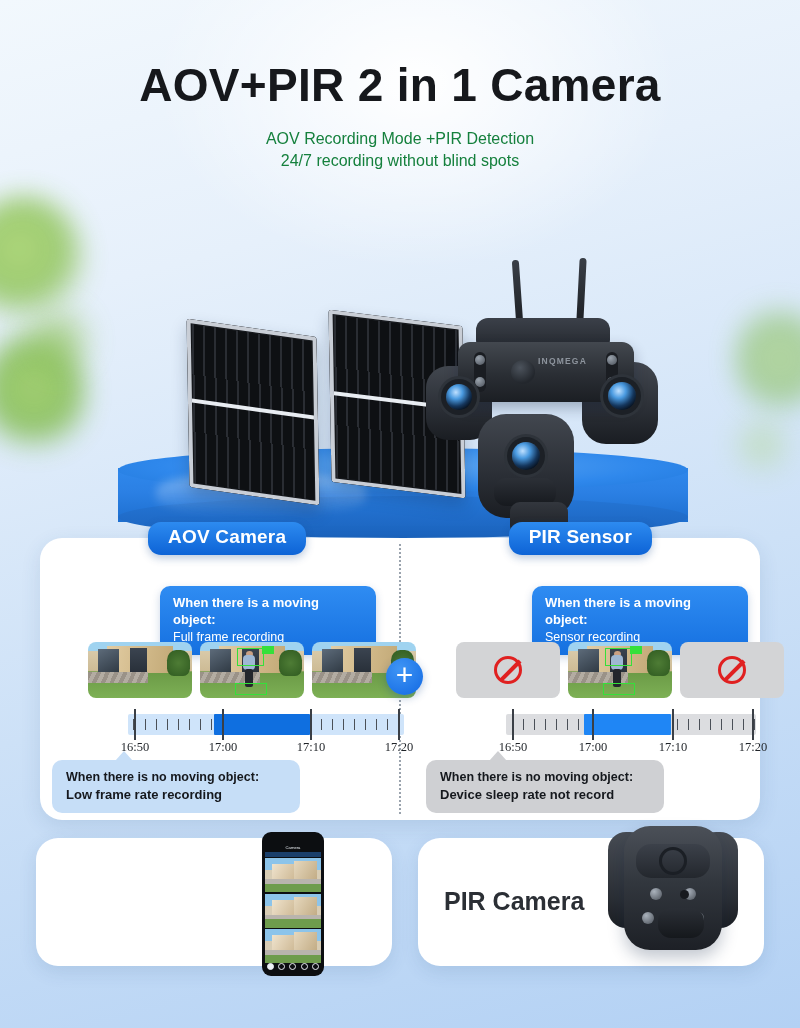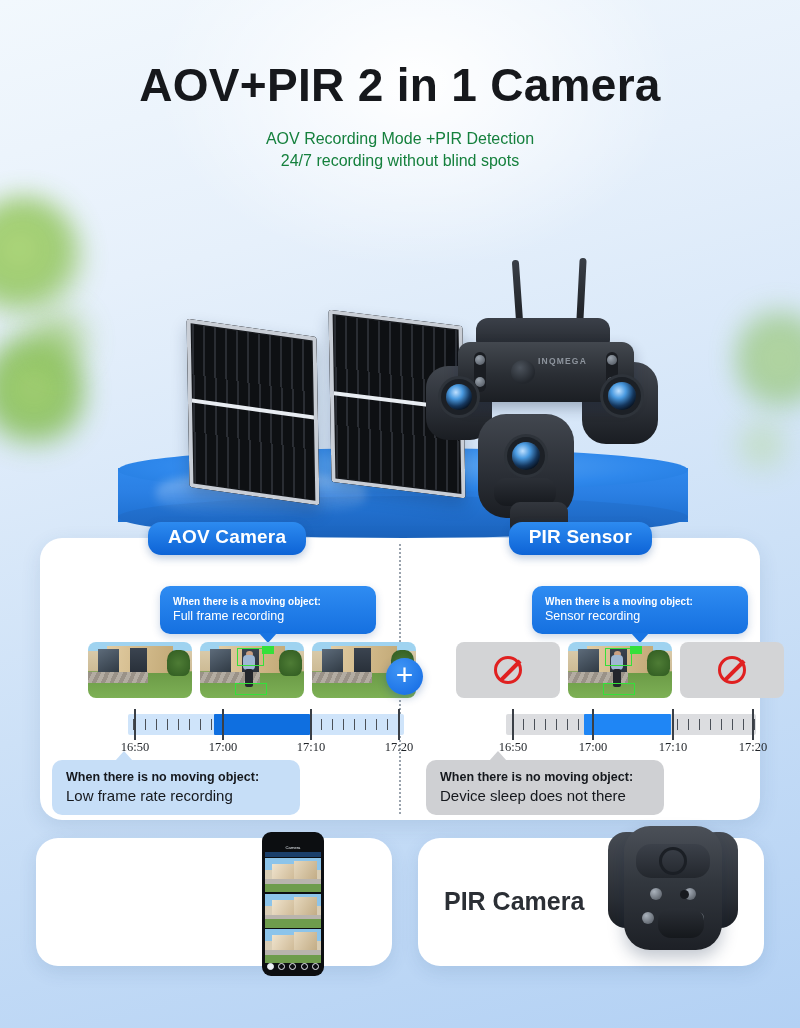--- a/index.html
+++ b/index.html
@@ -164,21 +164,21 @@
     box-shadow: 0 3px 8px rgba(20,70,140,.3);
   }
   .badge-aov { left: 108px; }
   .badge-pir { right: 108px; }
 
   .callout {
     position: absolute; border-radius: 10px; padding: 9px 13px 10px;
     background: linear-gradient(180deg, #2f8cf2 0%, #1570e0 100%);
     color: #fff; line-height: 1.3; box-shadow: 0 3px 8px rgba(20,70,140,.22);
   }
-  .callout .l1 { font-size: 10px; font-weight: 700; }
+  .callout .l1 { font-size: 13px; font-weight: 700; }
   .callout .l2 { font-size: 12.5px; font-weight: 400; }
   .callout::after {
     content: ""; position: absolute; left: 50%; bottom: -9px; margin-left: -9px;
     border-left: 9px solid transparent; border-right: 9px solid transparent;
     border-top: 10px solid #1974e2;
   }
   .callout-aov-top { left: 120px; top: 48px; width: 216px; }
   .callout-pir-top { left: 492px; top: 48px; width: 216px; }
 
   .thumbs { position: absolute; display: flex; gap: 8px; }
@@ -290,21 +290,21 @@
   }
   .cb-aov {
     left: 12px; top: 222px; width: 248px; background: #c6def7; color: #15181d;
   }
   .cb-aov::before { border-bottom: 10px solid #c6def7; left: 72px; }
   .cb-pir {
     left: 386px; top: 222px; width: 238px; background: #cfd0d3; color: #15181d;
   }
   .cb-pir::before { border-bottom: 10px solid #cfd0d3; left: 72px; }
   .callout-bottom .l1 { font-size: 12.5px; font-weight: 700; }
-  .callout-bottom .l2 { font-size: 15px; font-weight: 400; }
+  .callout-bottom .l2 { font-size: 13px; font-weight: 700; }
 
   
   .card {
     position: absolute; top: 838px; height: 128px; background: #fff; border-radius: 22px;
     box-shadow: 0 6px 18px rgba(30,70,120,.12);
   }
   .card-aov { left: 36px; width: 356px; }
   .card-pir { left: 418px; width: 346px; }
   .card-title {
     position: absolute; left: 26px; top: 50%; transform: translateY(-50%);
@@ -542,21 +542,21 @@
         <span style="left:247px">17:20</span>
       </div>
     </div>
 
     <div class="callout-bottom cb-aov">
       <div class="l1">When there is no moving object:</div>
       <div class="l2">Low frame rate recording</div>
     </div>
     <div class="callout-bottom cb-pir">
       <div class="l1">When there is no moving object:</div>
-      <div class="l2">Device sleep does not there</div>
+      <div class="l2">Device sleep rate not record</div>
     </div>
   </div>
 
   <div class="plus-badge">
     <span>+</span>
   </div>
 
   <div class="card card-aov">
     <div class="phone">
       <div class="phone-top">

